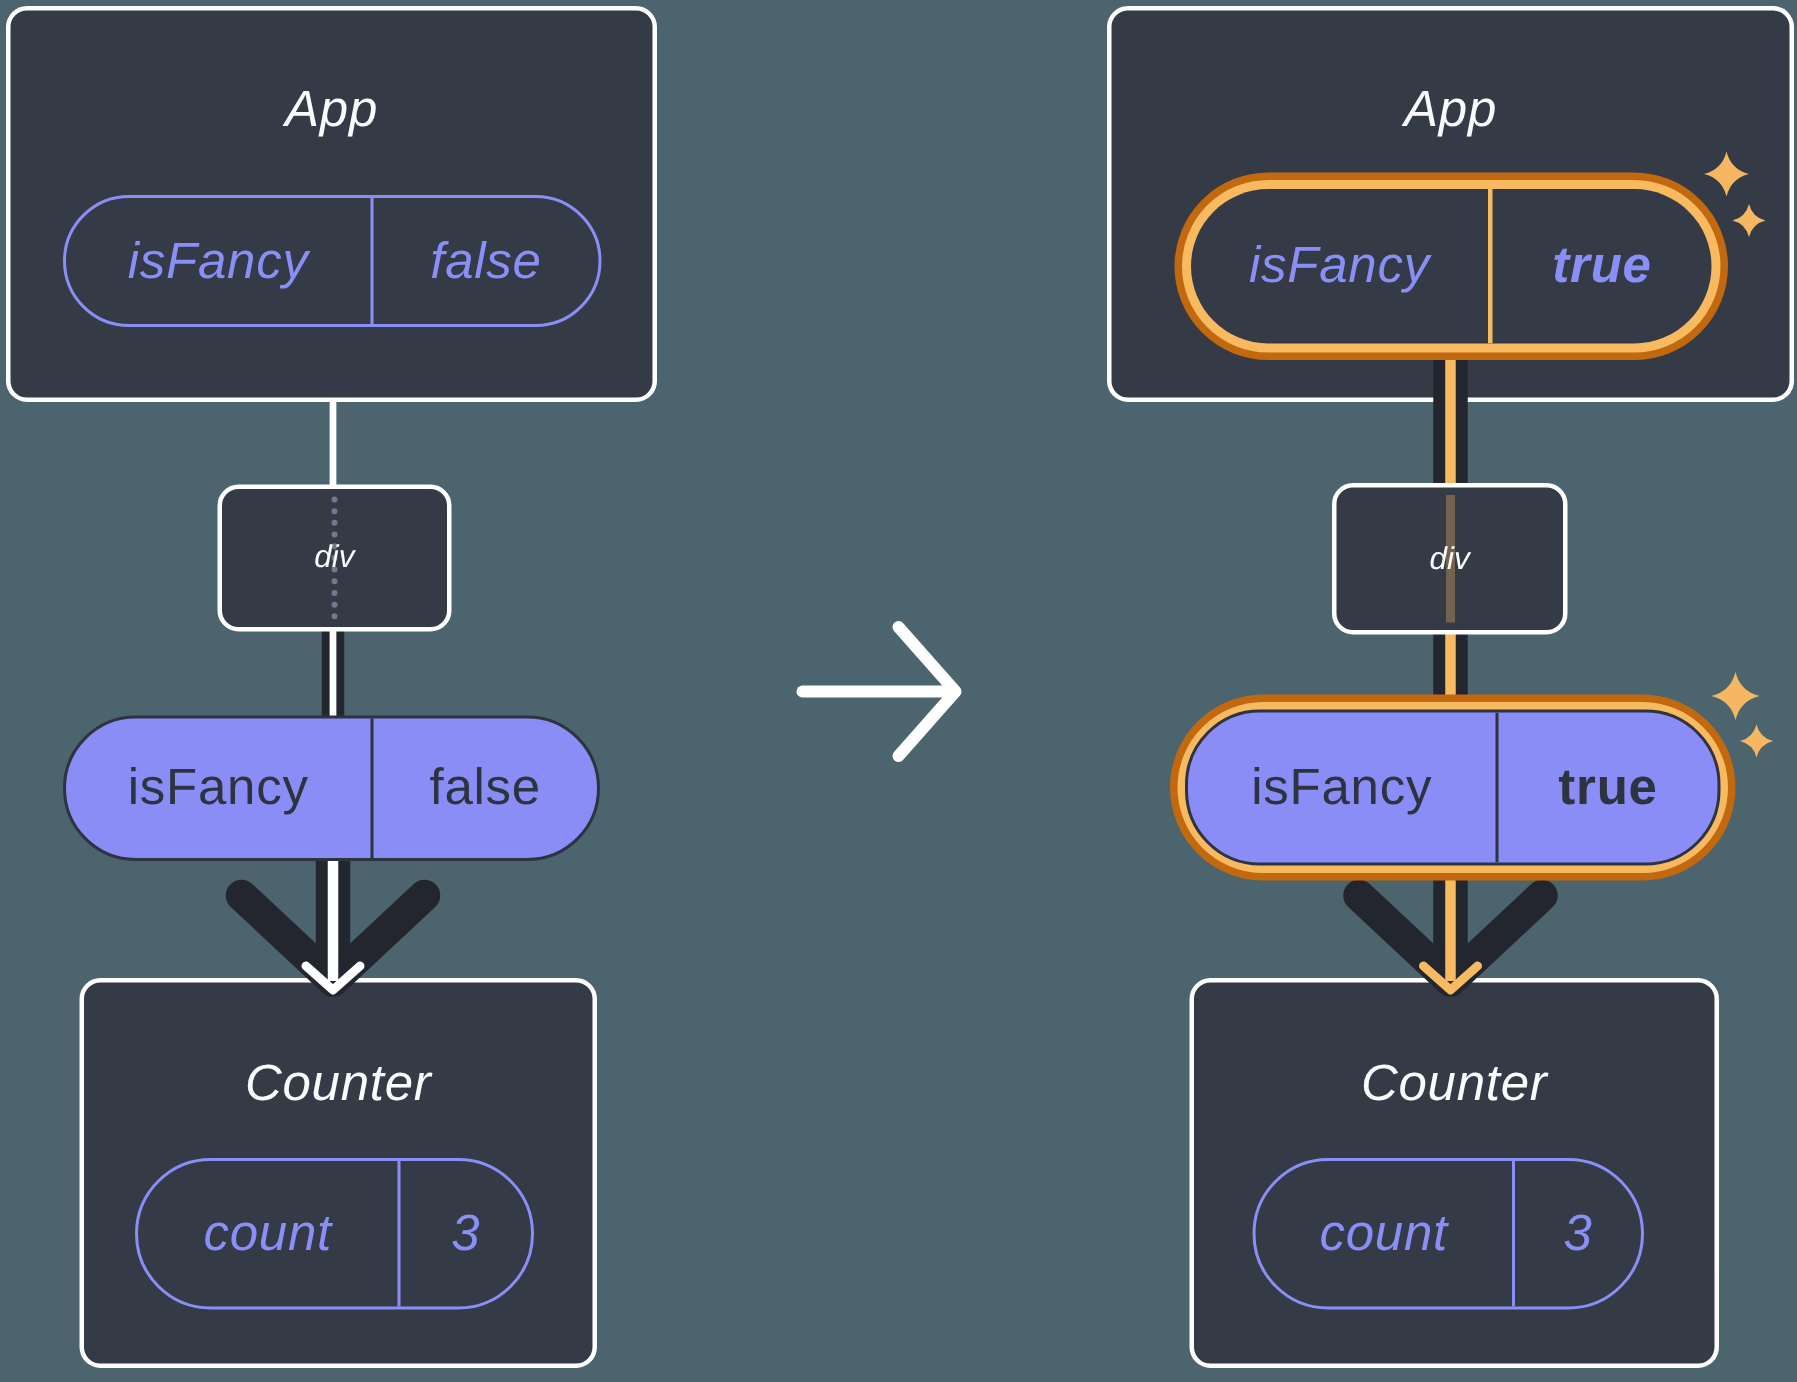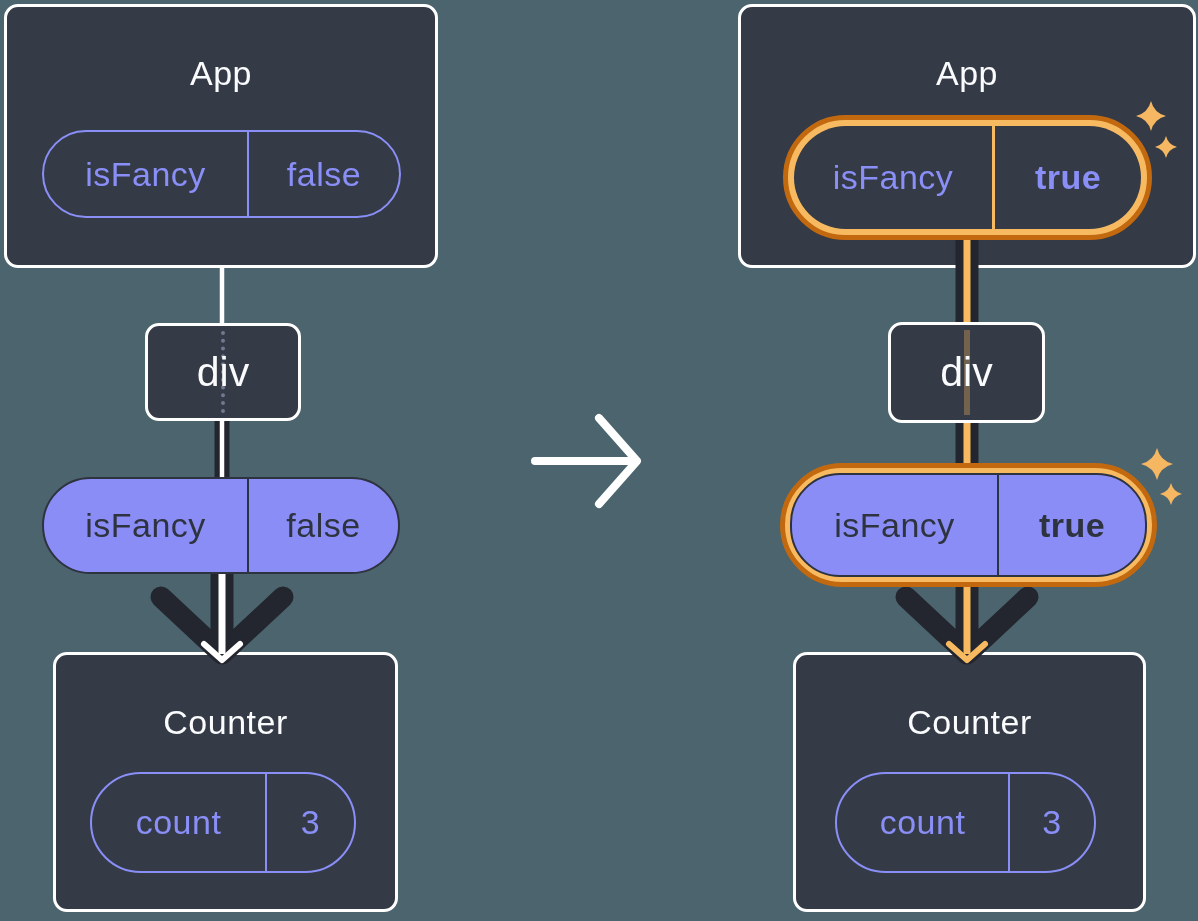--- a/index.html
+++ b/index.html
@@ -10,31 +10,31 @@
     -webkit-font-smoothing:antialiased;
   }
   .overlay{position:absolute;left:0;top:0;z-index:5;pointer-events:none;}
   .overlay-top{position:absolute;left:0;top:0;z-index:8;pointer-events:none;}
 
   
   .node-box{
     position:absolute;box-sizing:border-box;
     background:var(--node-fill,#343A46);
     border:3px solid var(--node-border,#FFFFFF);
-    border-radius:14px;z-index:1;
+    border-radius:14px;z-index:1;font-style:italic;
   }
   .node-box.small{z-index:6;display:flex;align-items:center;justify-content:center;}
   .box-title{
     position:absolute;left:0;right:0;height:42px;line-height:42px;
     text-align:center;color:var(--title-text,#FAFBFD);
     font-size:34px;font-weight:500;letter-spacing:.5px;
   }
   .div-label{
     position:relative;z-index:2;color:var(--title-text,#FAFBFD);
-    font-size:41px;font-weight:500;text-align:center;
+    font-size:21px;font-weight:500;text-align:center;
   }
   .ghost-line{
     position:absolute;left:50%;top:5px;bottom:5px;width:0;z-index:1;
     border-left:4px dotted rgba(210,214,255,.40);
     transform:translateX(-2px);
   }
   .ghost-line.orange{
     border-left:6px solid rgba(248,186,96,.32);
     transform:translateX(-3px);
   }

